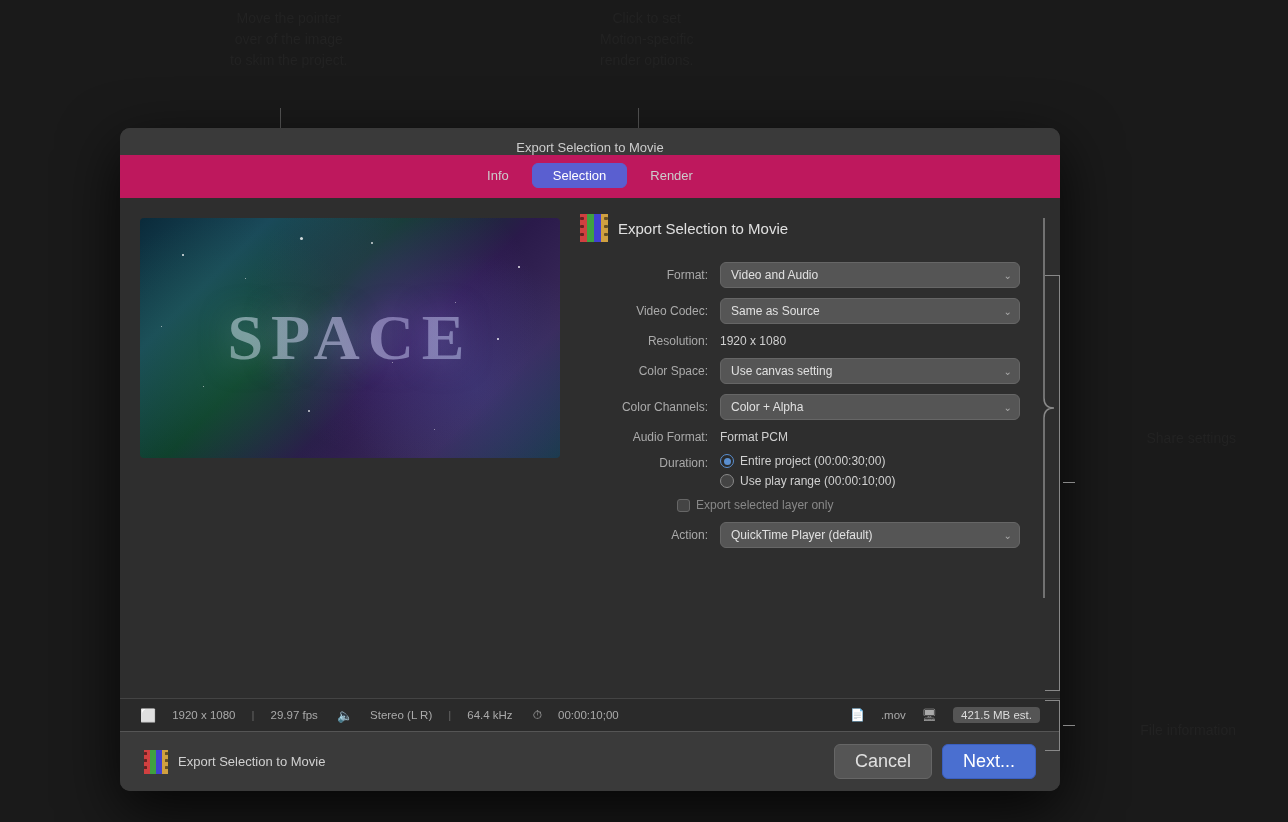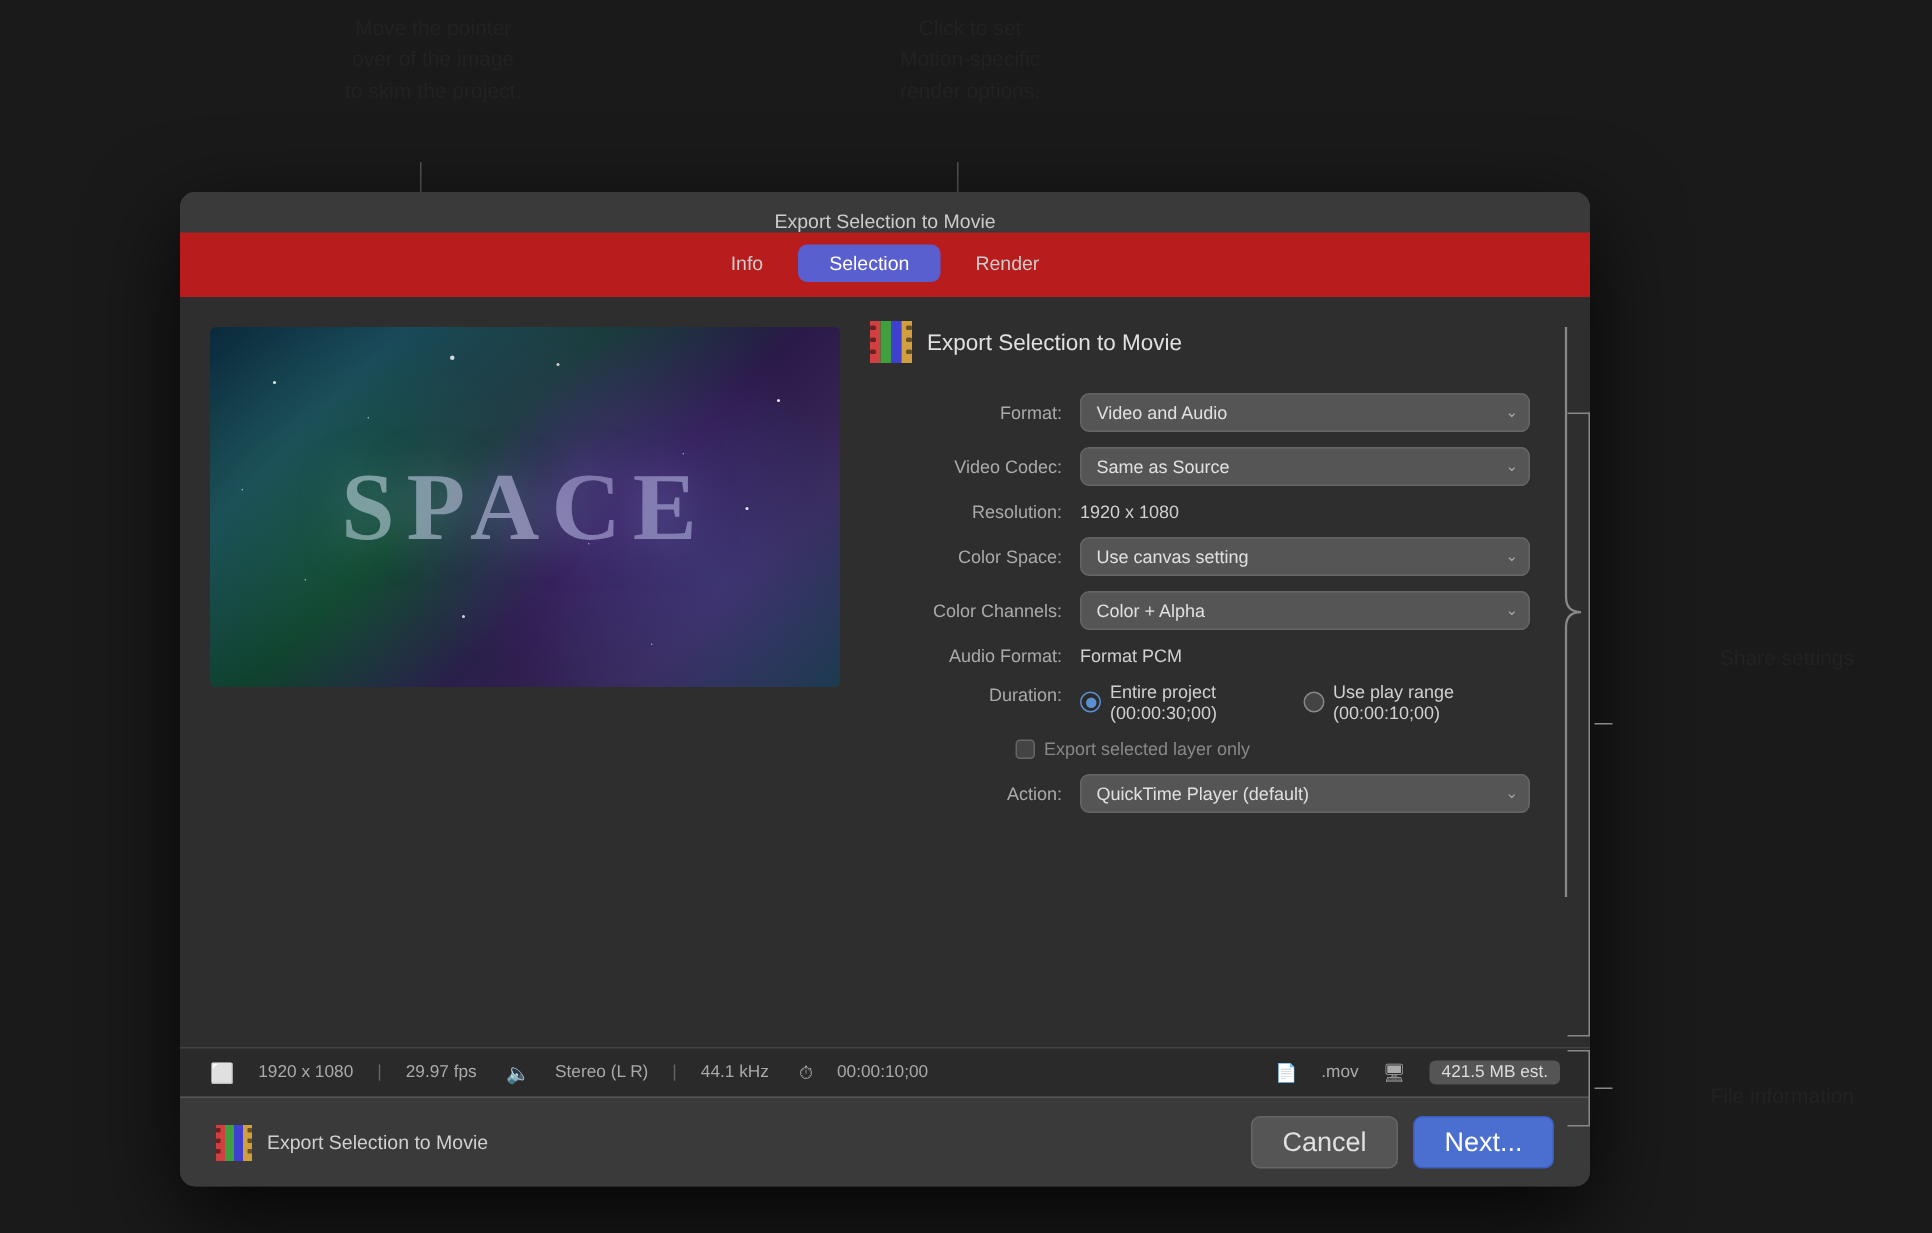--- a/index.html
+++ b/index.html
@@ -34,21 +34,21 @@
       color: #ccc;
       font-weight: 400;
     }
 
     
     .tab-bar {
       display: flex;
       justify-content: center;
       gap: 2px;
       padding: 8px 0 10px 0;
-      background: #b91c1c;
+      background: #be185d;
     }
     .tab {
       padding: 4px 20px;
       border-radius: 6px;
       font-size: 13px;
       cursor: pointer;
       color: #ccc;
       border: 1px solid transparent;
     }
     .tab.active {
@@ -166,21 +166,21 @@
       top: 50%;
       transform: translateY(-50%);
       pointer-events: none;
       color: #aaa;
       font-size: 10px;
     }
 
     
     .radio-group {
       display: flex;
-      flex-direction: row;
+      flex-direction: column;
       gap: 6px;
     }
     .radio-item {
       display: flex;
       align-items: center;
       gap: 6px;
       font-size: 12px;
       color: #d0d0d0;
       cursor: pointer;
     }
@@ -464,21 +464,21 @@
   </div>
 
   <div class="info-bar">
     <span style="font-size:13px;">⬜</span>
     <span>1920 x 1080</span>
     <span class="info-sep">|</span>
     <span>29.97 fps</span>
     <span style="font-size:13px; margin-left:4px;">🔈</span>
     <span>Stereo (L R)</span>
     <span class="info-sep">|</span>
-    <span>44.1 kHz</span>
+    <span>64.4 kHz</span>
     <span style="font-size:12px; margin-left:4px;">⏱</span>
     <span>00:00:10;00</span>
     <span class="info-spacer"></span>
     <span style="font-size:12px;">📄</span>
     <span>.mov</span>
     <span style="font-size:12px;">🖥</span>
     <div class="file-size-badge">
       <span>421.5 MB est.</span>
     </div>
   </div>

